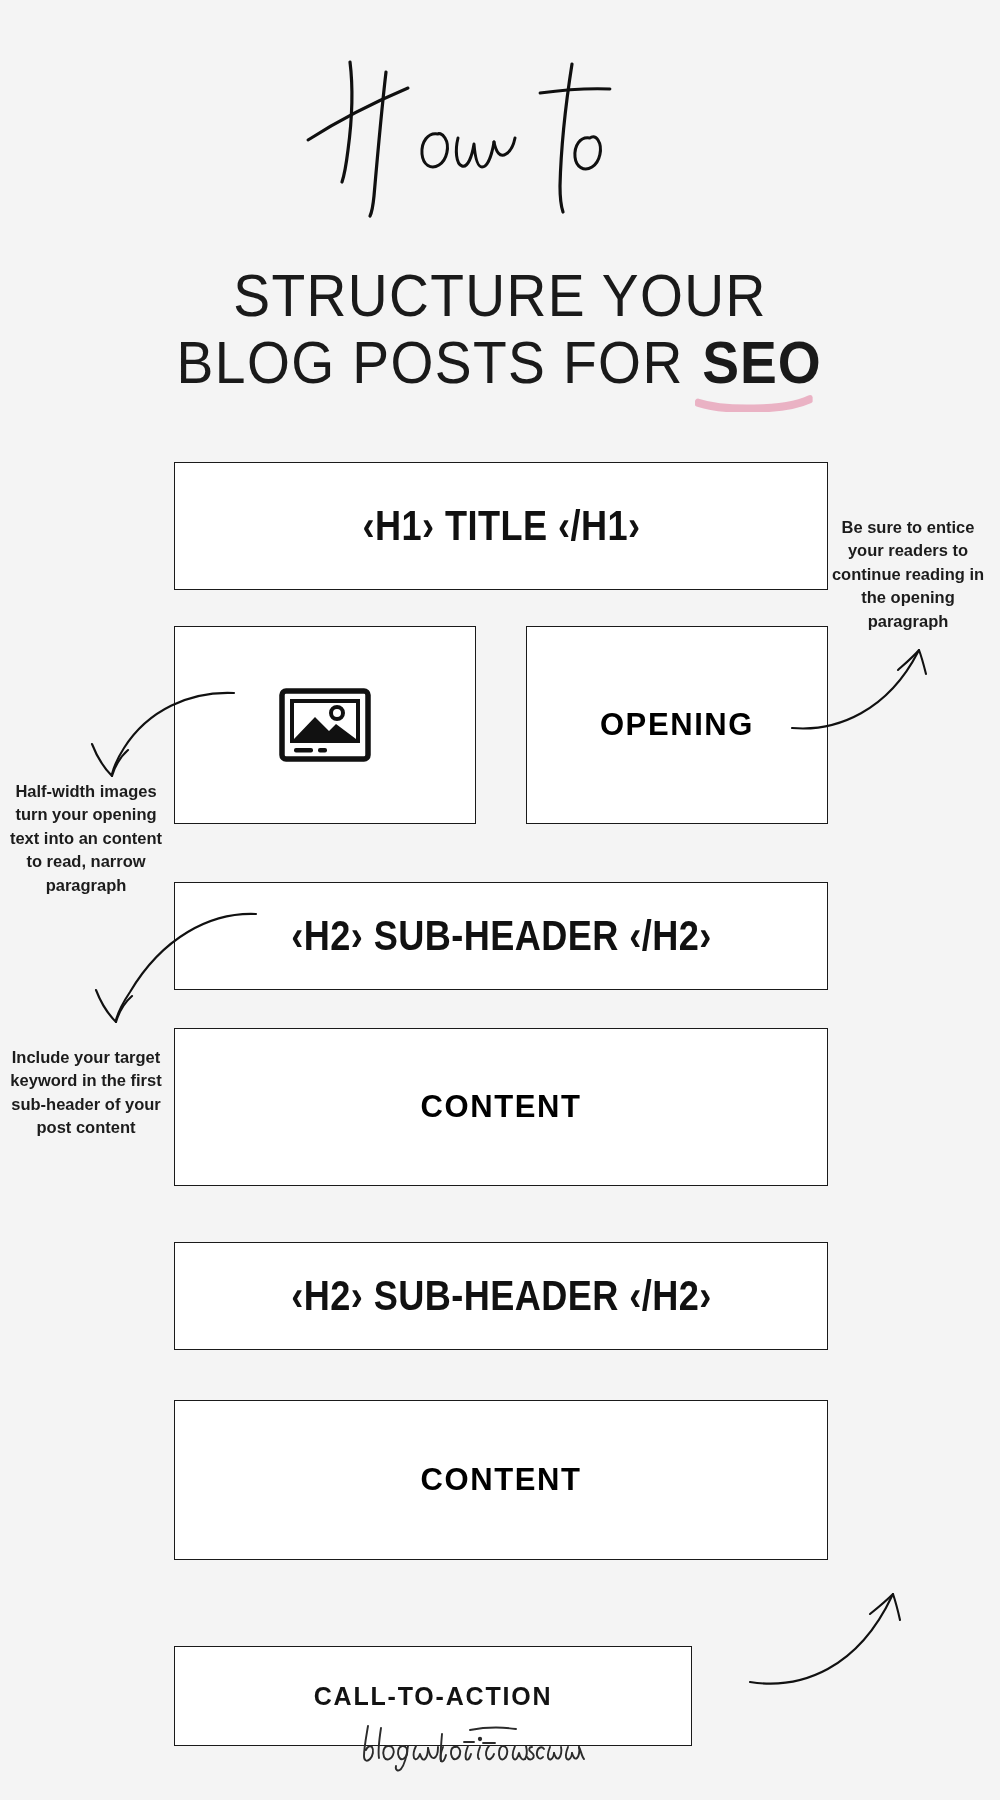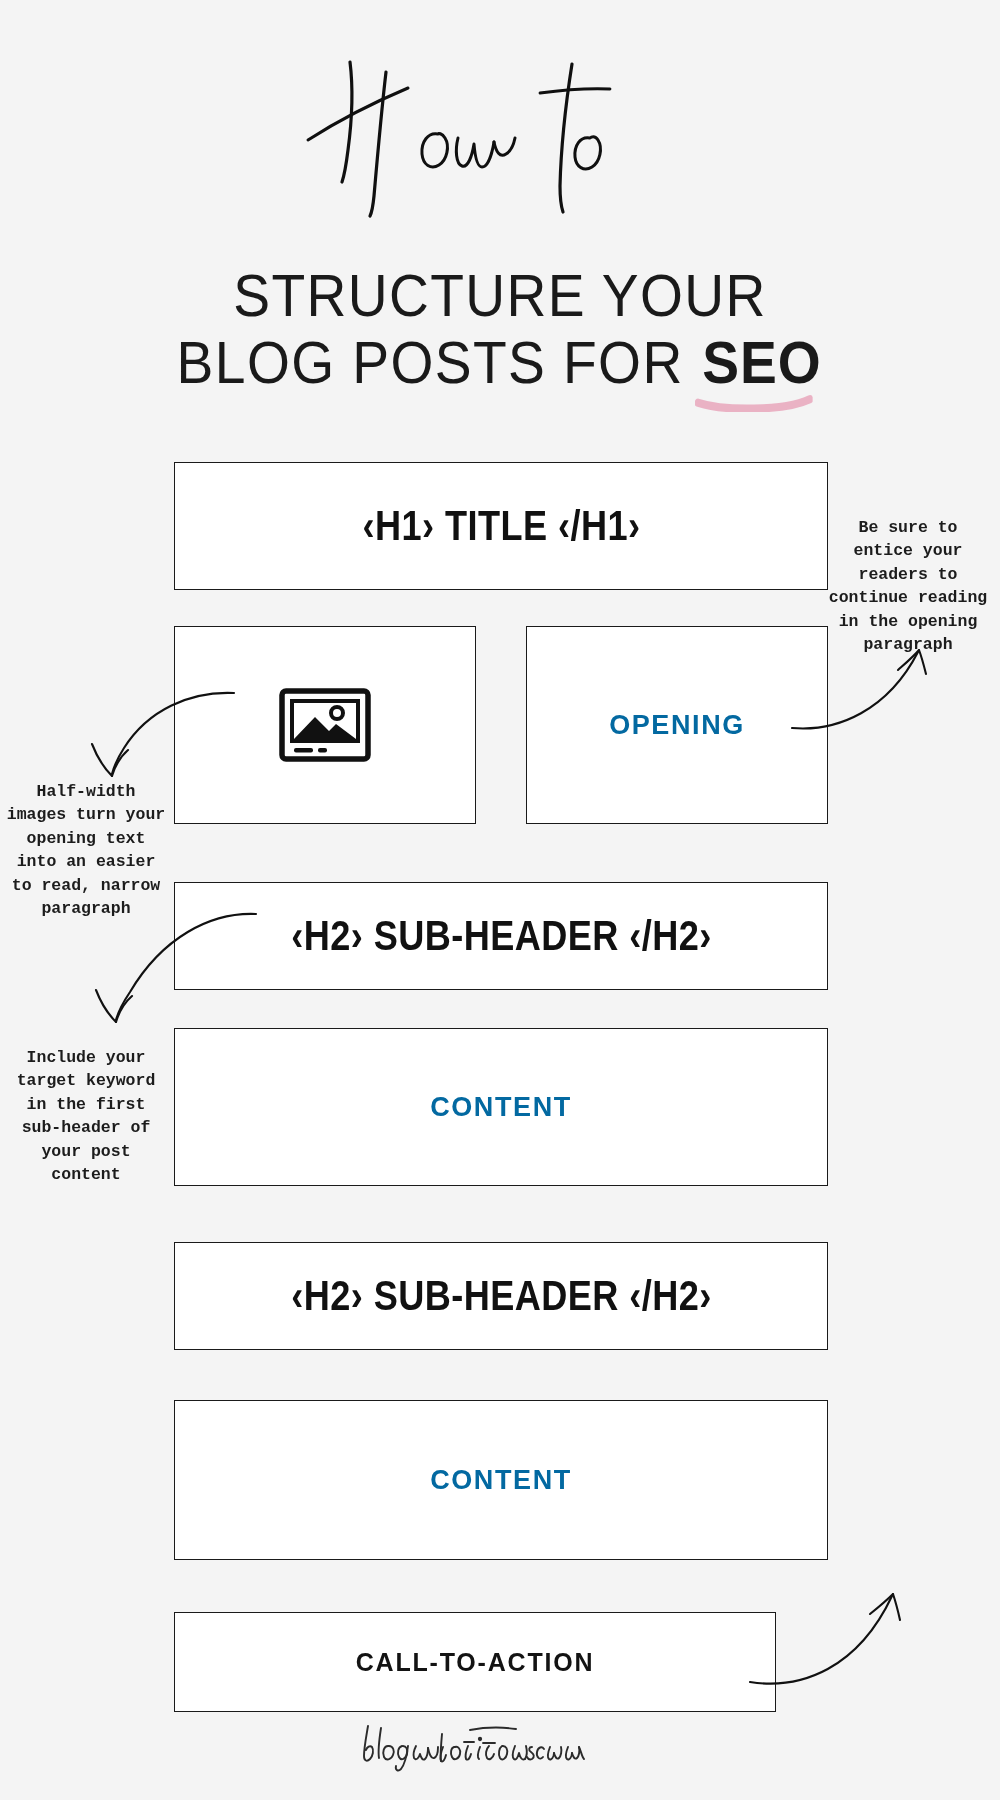--- a/index.html
+++ b/index.html
@@ -87,41 +87,41 @@
     font-weight: 700;
     font-size: 42px;
     letter-spacing: 0.5px;
     color: #111111;
     transform: scaleX(0.86);
     white-space: nowrap;
   }
   .box-label-geo {
     font-family: "Liberation Sans", sans-serif;
     font-weight: 700;
-    font-size: 27px;
+    font-size: 31px;
     letter-spacing: 1.6px;
-    color: #0369a1;
+    color: #000000;
     white-space: nowrap;
   }
   .box-label-cta {
     font-family: "Liberation Sans", sans-serif;
     font-weight: 700;
     font-size: 25px;
     letter-spacing: 1.8px;
     color: #131313;
     white-space: nowrap;
   }
 
   
   .img-icon { width: 92px; height: 74px; display: block; }
 
   
   .annot {
     position: absolute;
-    font-family: Liberation Mono, monospace;
+    font-family: Liberation Sans, sans-serif;
     font-weight: 600;
     font-size: 16.5px;
     line-height: 1.42;
     color: #1c1c1c;
     text-align: center;
   }
 
   
   .arrow { position: absolute; pointer-events: none; }
   .arrow path { fill: none; stroke: #111111; stroke-width: 2.1; stroke-linecap: round; }
@@ -204,27 +204,27 @@
   </div>
 
   <div class="box" style="left:174px; top:1242px; width:654px; height:108px;">
     <span class="box-label-condensed">‹H2› SUB-HEADER ‹/H2›</span>
   </div>
 
   <div class="box" style="left:174px; top:1400px; width:654px; height:160px;">
     <span class="box-label-geo">CONTENT</span>
   </div>
 
-  <div class="box" style="left:174px; top:1612px; width:602px; height:100px;">
+  <div class="box" style="left:174px; top:1646px; width:518px; height:100px;">
     <span class="box-label-cta">CALL-TO-ACTION</span>
   </div>
 
   <div class="annot" style="left:828px; top:516px; width:160px;">Be sure to entice your readers to continue reading in the opening paragraph</div>
 
-  <div class="annot" style="left:6px; top:780px; width:160px;">Half-width images turn your opening text into an easier to read, narrow paragraph</div>
+  <div class="annot" style="left:6px; top:780px; width:160px;">Half-width images turn your opening text into an content to read, narrow paragraph</div>
 
   <div class="annot" style="left:6px; top:1046px; width:160px;">Include your target keyword in the first sub-header of your post content</div>
 
 
   <svg class="arrow" style="left:62px; top:664px; width:180px; height:130px;" viewBox="0 0 180 130">
     <path d="M172 29 C128 27 86 46 62 84 C55 95 52 102 50 110"></path>
     <path d="M30 80 C35 93 42 104 50 112"></path>
     <path d="M50 112 C53 102 58 93 66 86"></path>
   </svg>
 

